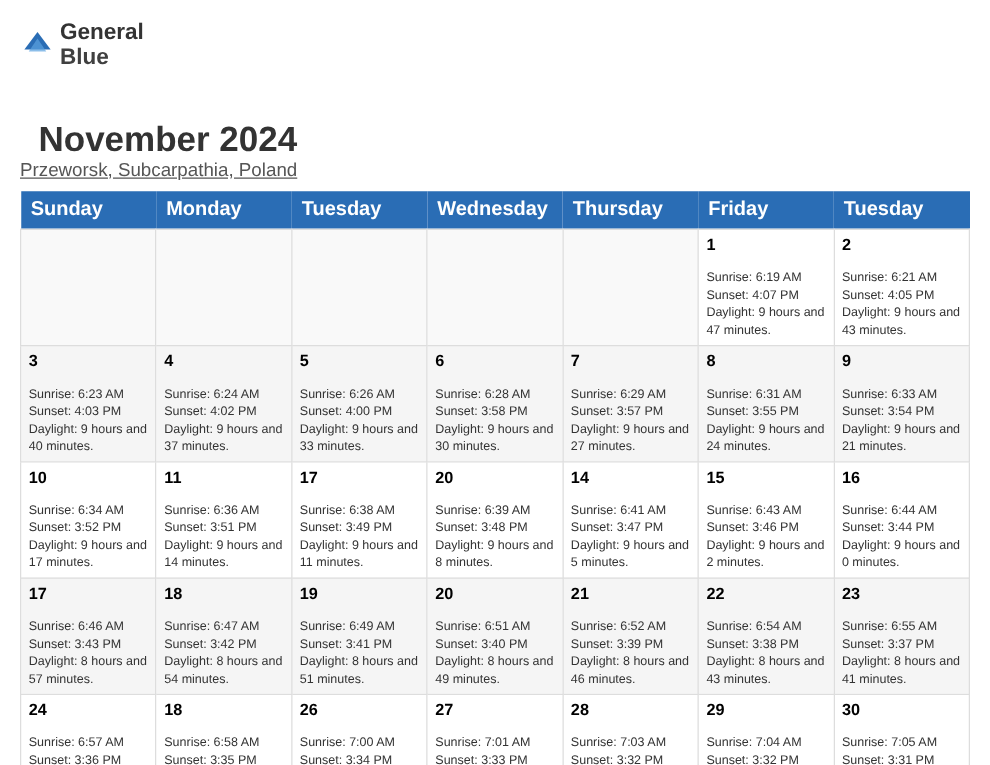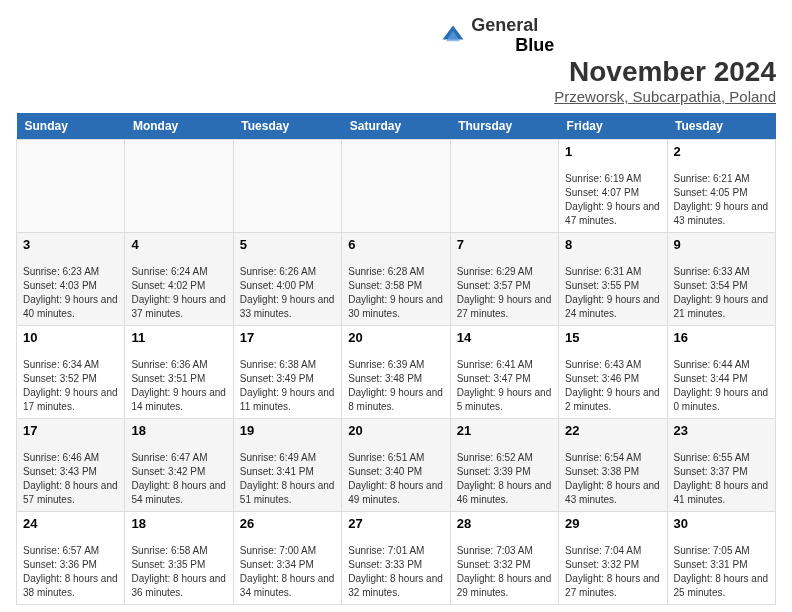--- a/index.html
+++ b/index.html
@@ -6,35 +6,36 @@
     body {
       font-family: Arial, sans-serif;
       background: #fff;
       width: 792px;
       min-height: 612px;
       padding: 16px;
     }
     .header {
       display: flex;
       align-items: flex-start;
-      justify-content: flex-end;
+      justify-content: space-between;
       margin-bottom: 8px;
+      flex-direction: column;
     }
     .logo {
       display: flex;
       align-items: center;
       gap: 4px;
     }
     .logo-text {
       font-size: 18px;
       font-weight: bold;
       line-height: 1.1;
     }
     .logo-general { color: #333; }
-    .logo-blue { color: #000000; margin-left: 44px; }
+    .logo-blue { color: #404040; }
     .logo-icon {
       width: 28px;
       height: 28px;
     }
     .title-block {
       text-align: right;
     }
     .month-title {
       font-size: 28px;
       font-weight: bold;
@@ -49,21 +50,21 @@
     table {
       width: 100%;
       border-collapse: collapse;
       font-size: 11px;
     }
     th {
       background-color: #2a6db5;
       color: #fff;
       text-align: left;
       padding: 6px 8px;
-      font-size: 12px;
+      font-size: 16px;
       font-weight: bold;
     }
     td {
       border: 1px solid #ddd;
       vertical-align: top;
       padding: 4px 6px;
       width: calc(100% / 7);
       min-height: 80px;
       background: #fff;
     }
@@ -109,21 +110,21 @@
     <div class="location">Przeworsk, Subcarpathia, Poland</div>
   </div>
 </div>
 
 <table>
   <thead>
     <tr>
     <th>Sunday</th>
         <th>Monday</th>
         <th>Tuesday</th>
-        <th>Saturday</th>
+        <th>Wednesday</th>
         <th>Thursday</th>
         <th>Friday</th>
         <th>Tuesday</th>
       </tr>
   </thead>
   <tbody id="calendar-body">
   <tr>
         <td class="empty-cell"></td>
         <td class="empty-cell"></td>
         <td class="empty-cell"></td>

